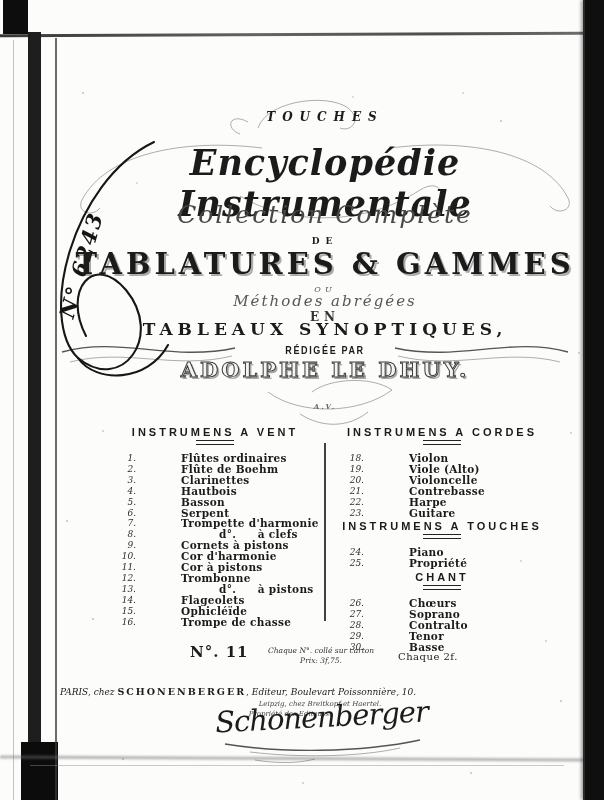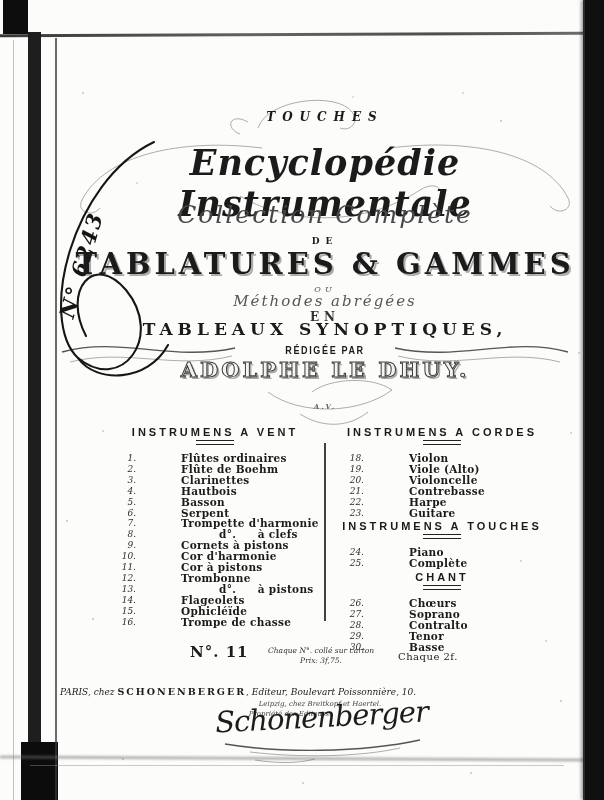--- a/index.html
+++ b/index.html
@@ -243,21 +243,21 @@
       <div class="sec">
     <div class="colhead">INSTRUMENS A TOUCHES</div>
     <div class="rule"></div>
     <div class="items">
           <div class="row">
     <span class="num">24.</span>
     <span class="nm">Piano</span>
   </div>
           <div class="row">
     <span class="num">25.</span>
-    <span class="nm">Complète</span>
+    <span class="nm">Propriété</span>
   </div>
         </div>
   </div>
       <div class="sec">
     <div class="colhead">CHANT</div>
     <div class="rule"></div>
     <div class="items">
           <div class="row">
     <span class="num">26.</span>
     <span class="nm">Chœurs</span>

